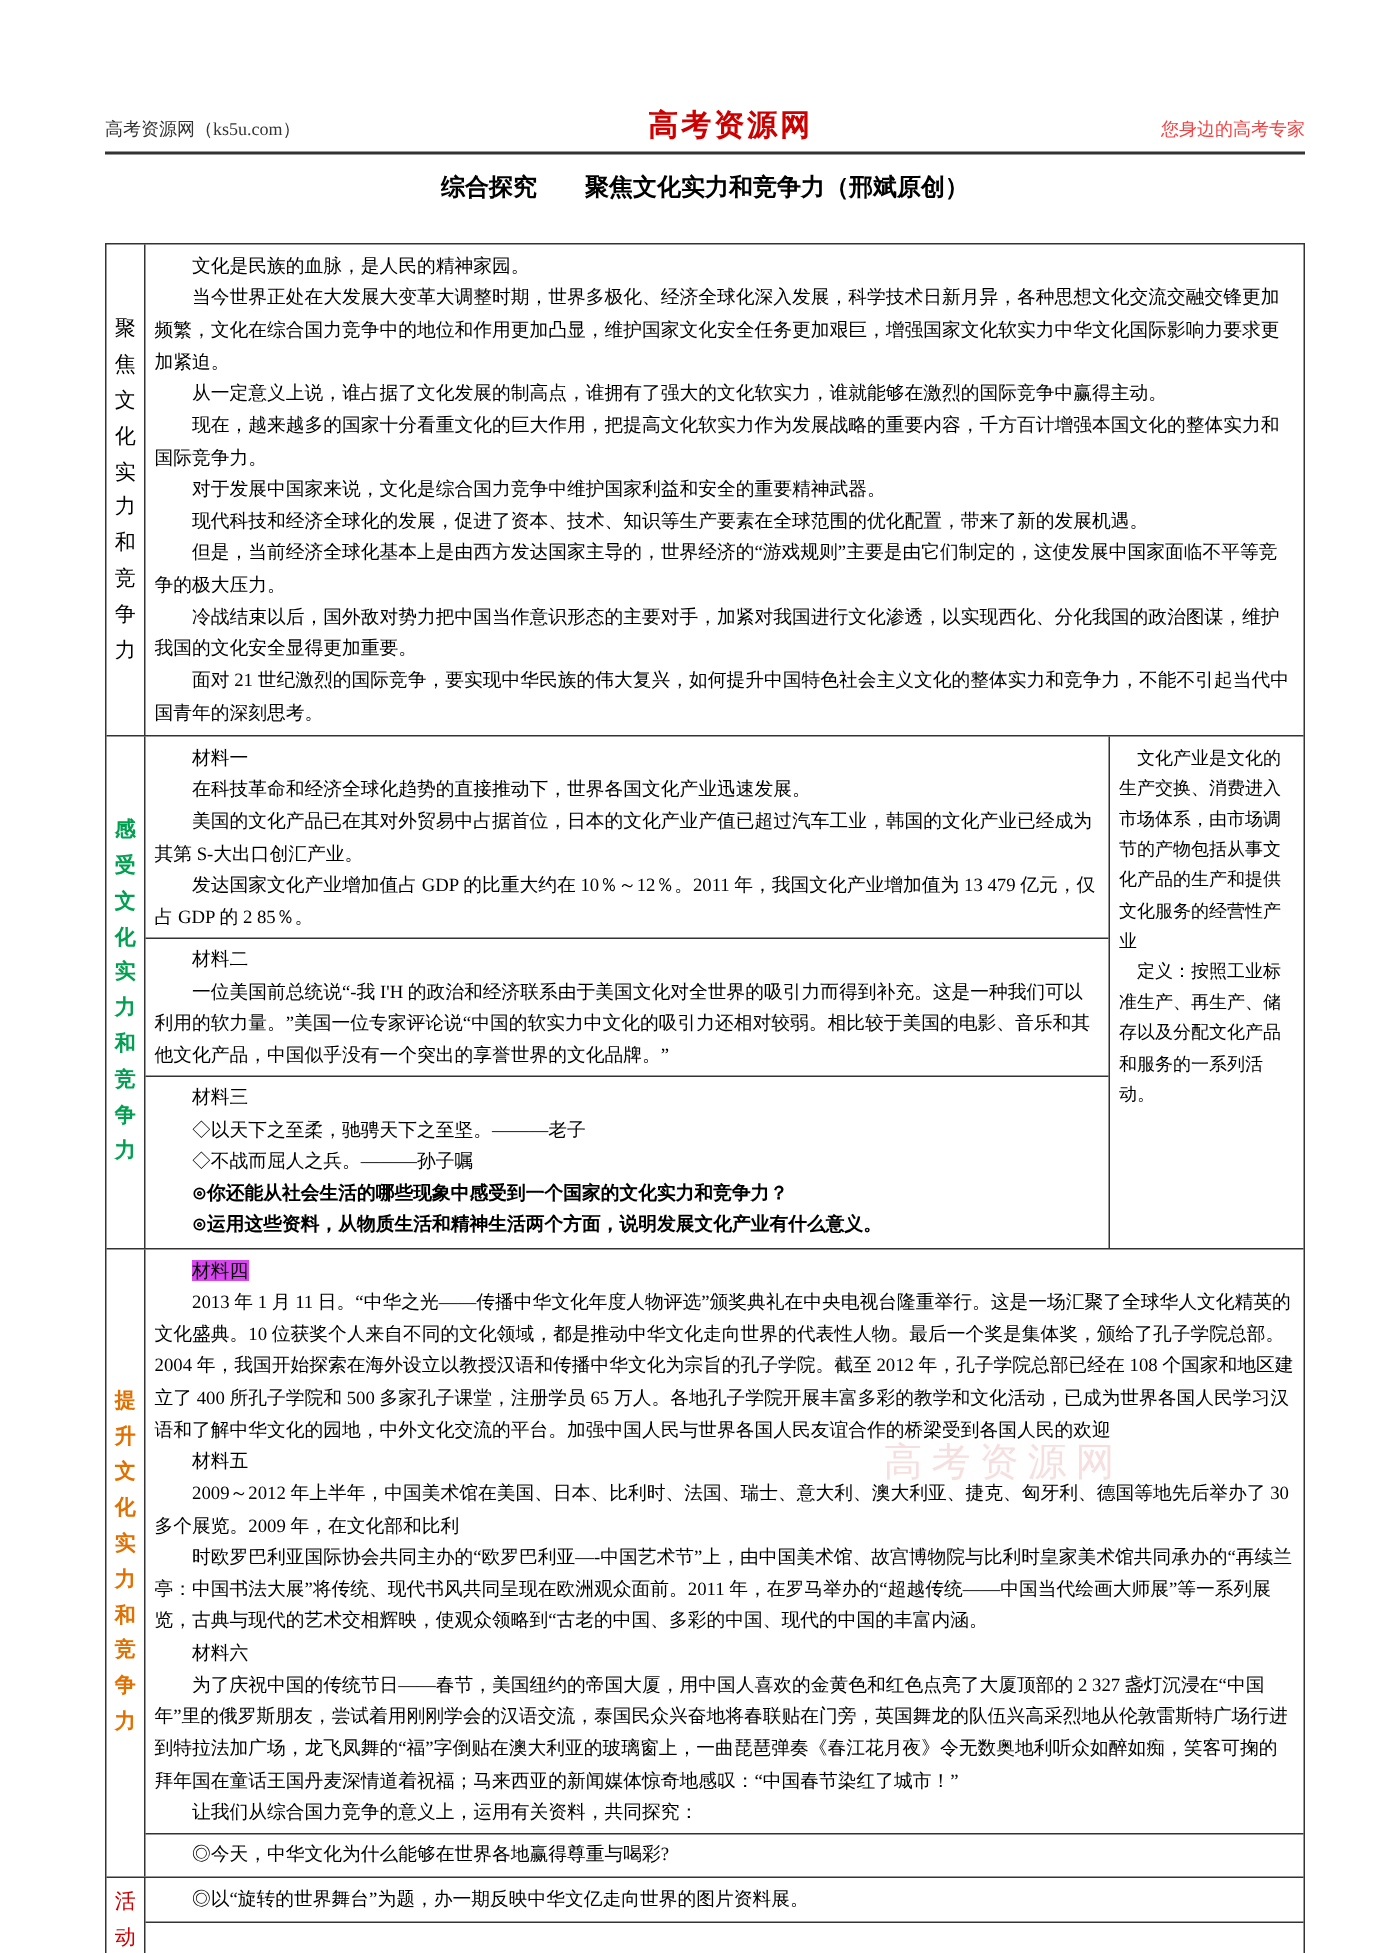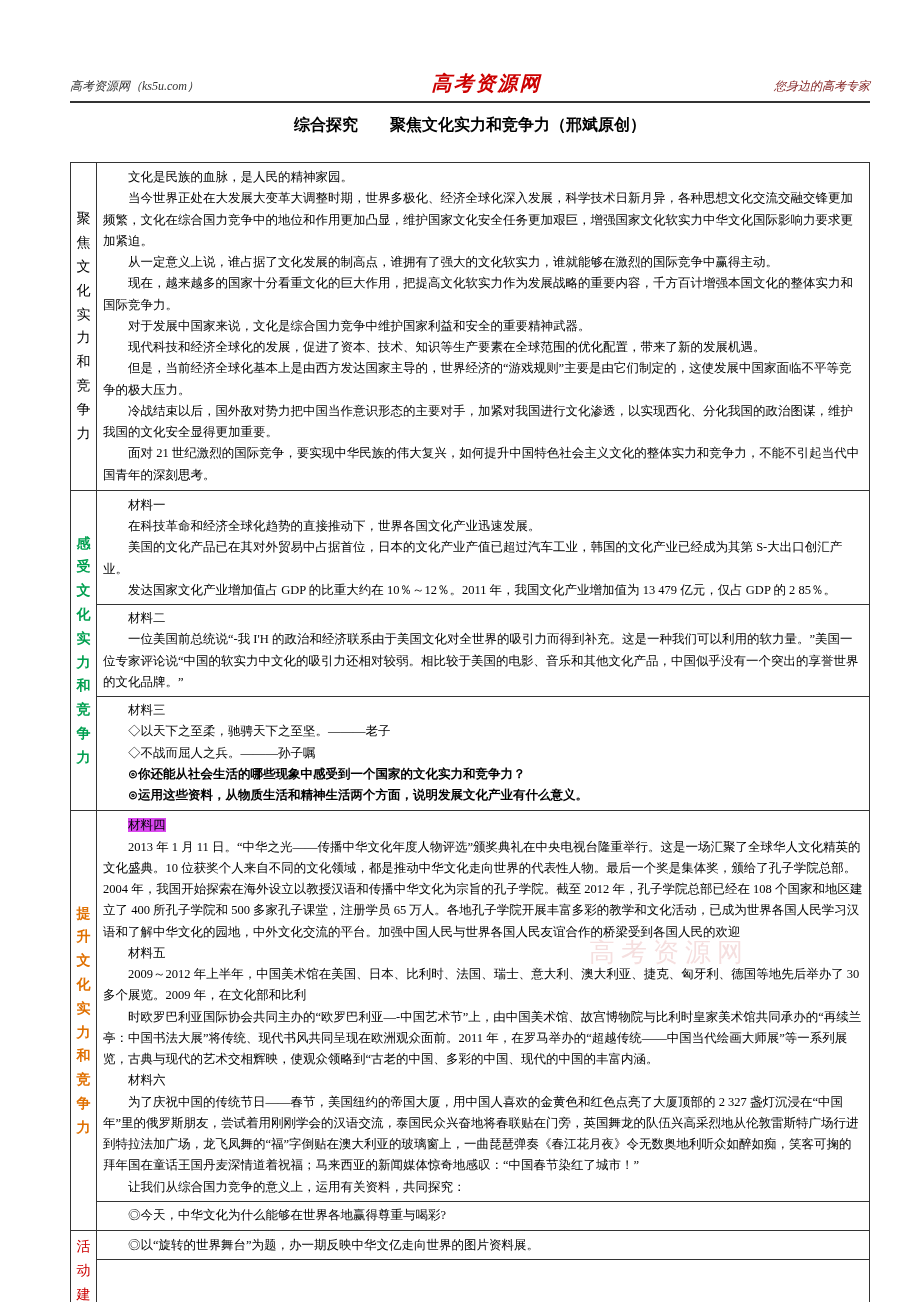--- a/index.html
+++ b/index.html
@@ -11,31 +11,30 @@
 .page {
   padding: 70px 50px 30px 70px;
   position: relative;
 }
 .header-row {
   display: flex;
   justify-content: space-between;
   align-items: baseline;
   font-size: 12px;
   margin-bottom: 4px;
-  font-style: italic;
 }
 .header-left { color: #333; }
 .header-center {
   color: #c00;
   font-size: 20px;
   font-family: "KaiTi", "STKaiti", serif;
   font-weight: bold;
   letter-spacing: 2px;
 }
-.header-right { color: #7f1d1d; }
+.header-right { color: #ef4444; }
 .header-line {
   height: 2px;
   background: #333;
   margin-bottom: 12px;
 }
 .title {
   text-align: center;
   font-family: "SimHei", "黑体", sans-serif;
   font-size: 16px;
   font-weight: bold;
@@ -162,20 +161,24 @@
         <div class="inner-hr"></div>
         <p>材料二</p>
         <p>一位美国前总统说“-我 I'H 的政治和经济联系由于美国文化对全世界的吸引力而得到补充。这是一种我们可以利用的软力量。”美国一位专家评论说“中国的软实力中文化的吸引力还相对较弱。相比较于美国的电影、音乐和其他文化产品，中国似乎没有一个突出的享誉世界的文化品牌。”</p>
         <div class="inner-hr"></div>
         <p>材料三</p>
         <p>◇以天下之至柔，驰骋天下之至坚。———老子</p>
         <p>◇不战而屈人之兵。———孙子嘱</p>
         <p class="bold">⊙你还能从社会生活的哪些现象中感受到一个国家的文化实力和竞争力？</p>
         <p class="bold">⊙运用这些资料，从物质生活和精神生活两个方面，说明发展文化产业有什么意义。</p>
       </div>
+      <div class="side">
+        <p>文化产业是文化的生产交换、消费进入市场体系，由市场调节的产物包括从事文化产品的生产和提供文化服务的经营性产业</p>
+        <p>定义：按照工业标准生产、再生产、储存以及分配文化产品和服务的一系列活动。</p>
+      </div>
     </div>
 
     <div class="row" style="position:relative">
       <div class="vlabel sublabel-col" style="color:#e07000">
         <span>
               <div>提</div>
               <div>升</div>
               <div>文</div>
               <div>化</div>
               <div>实</div>

